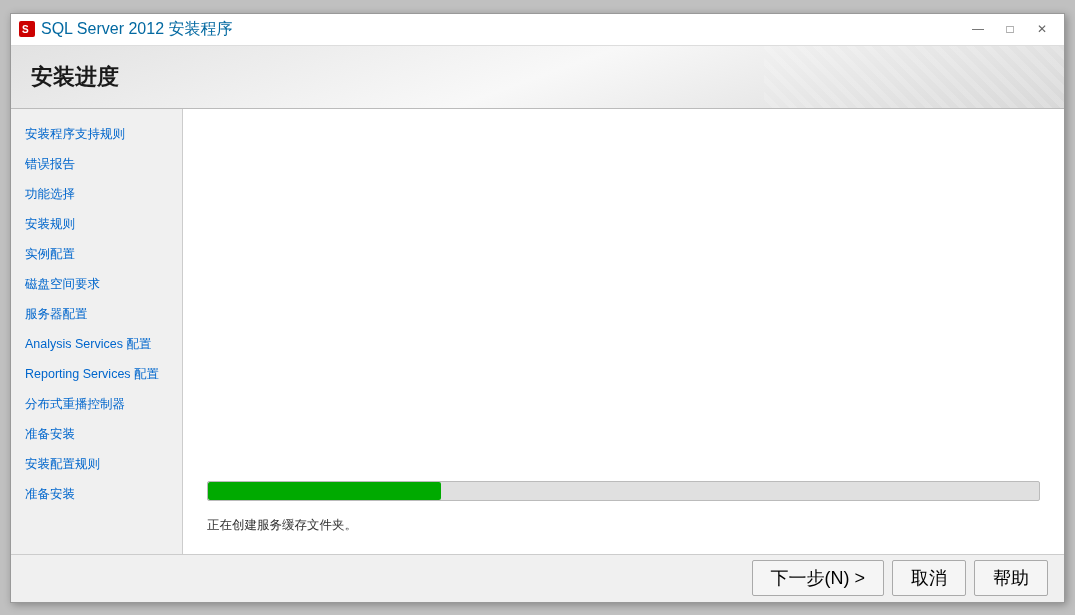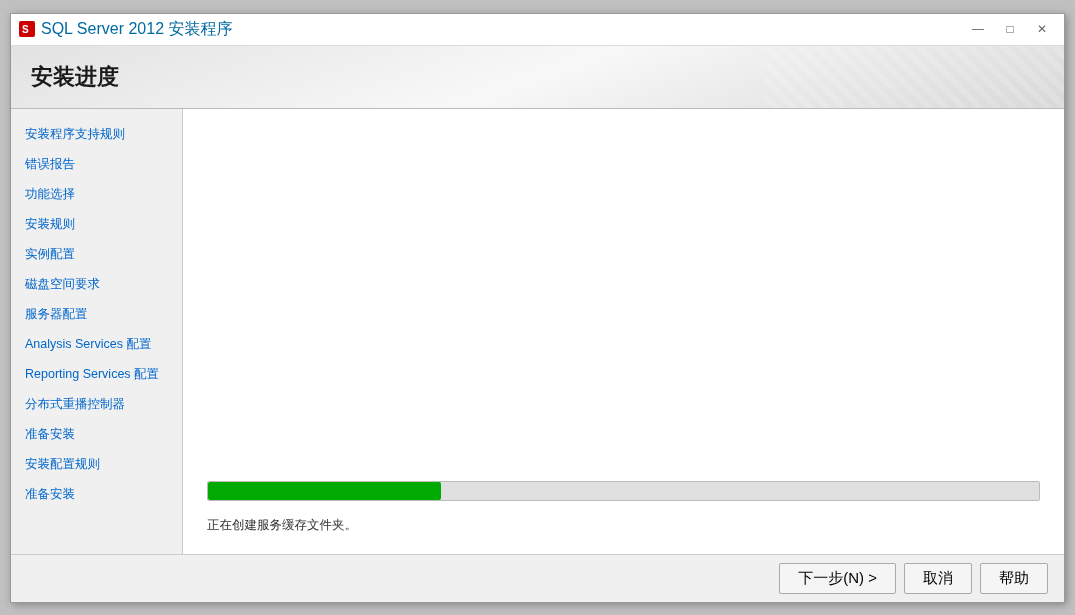--- a/index.html
+++ b/index.html
@@ -129,21 +129,21 @@
       background: #f0f0f0;
       border-top: 1px solid #ccc;
       display: flex;
       align-items: center;
       justify-content: flex-end;
       padding: 0 16px;
       gap: 8px;
     }
     .footer-btn {
       padding: 5px 18px;
-      font-size: 15px;
+      font-size: 18px;
       border: 1px solid #aaa;
       background: #f5f5f5;
       cursor: pointer;
       border-radius: 2px;
       font-family: "Microsoft YaHei", "SimHei", sans-serif;
     }
 
     
     .header-wrapper {
       background: linear-gradient(160deg, #e2e2e2 0%, #f8f8f8 50%, #d8d8d8 100%);

